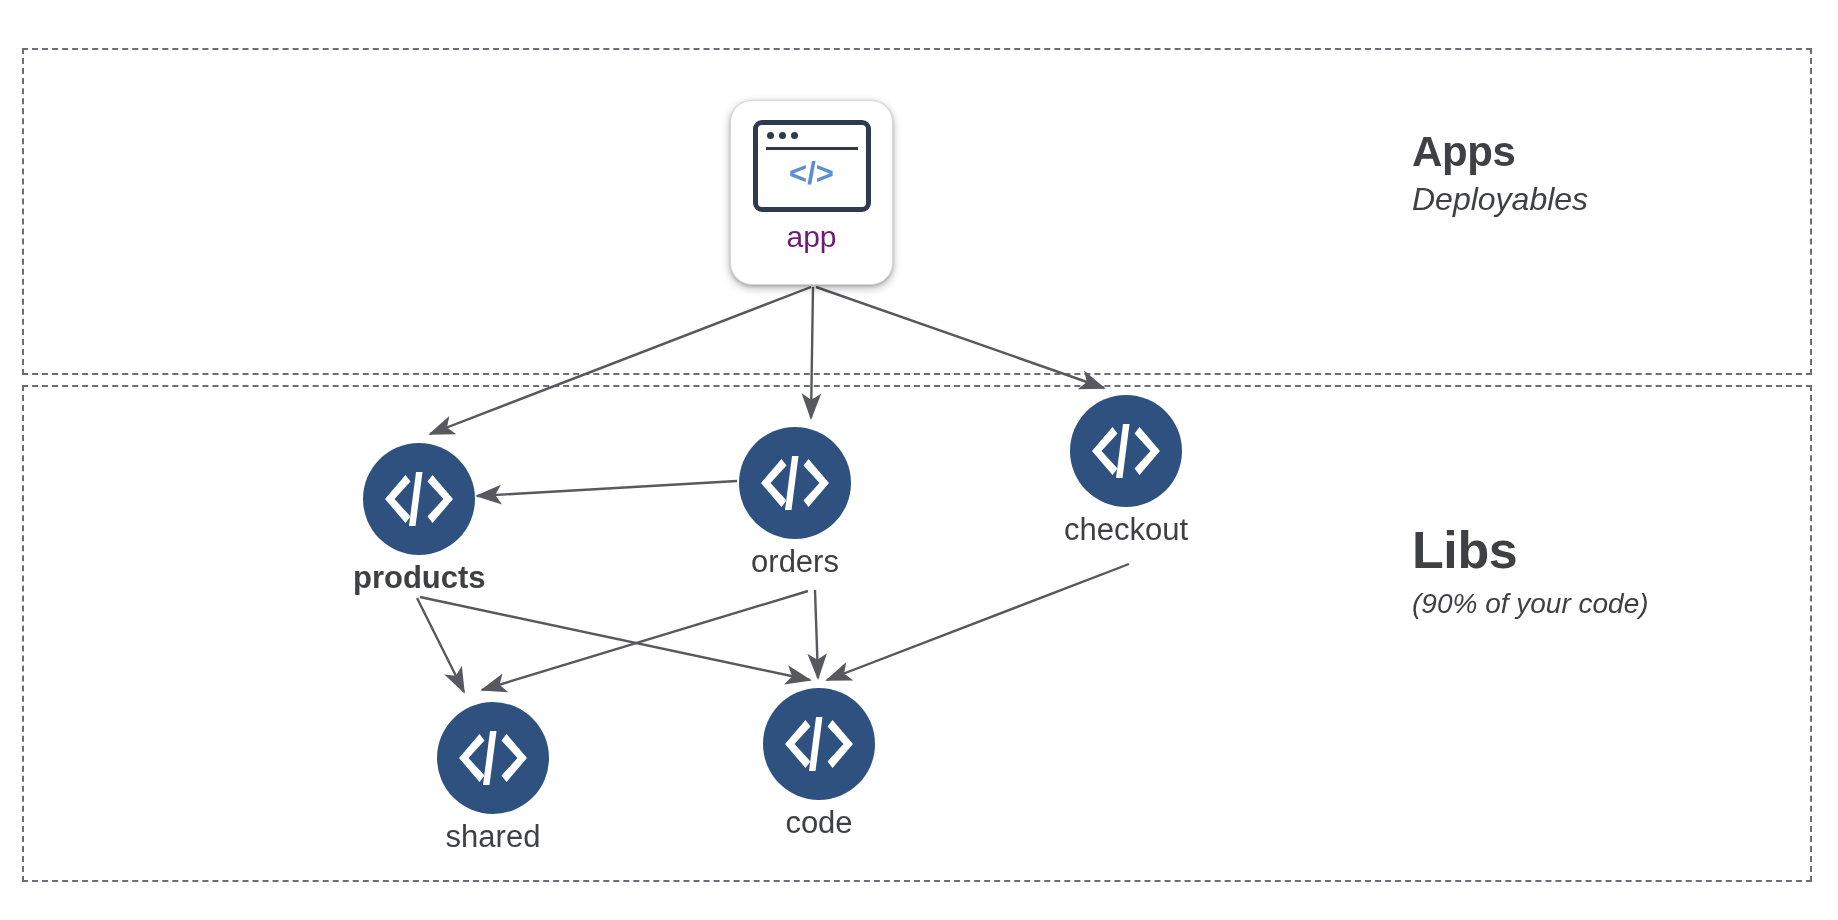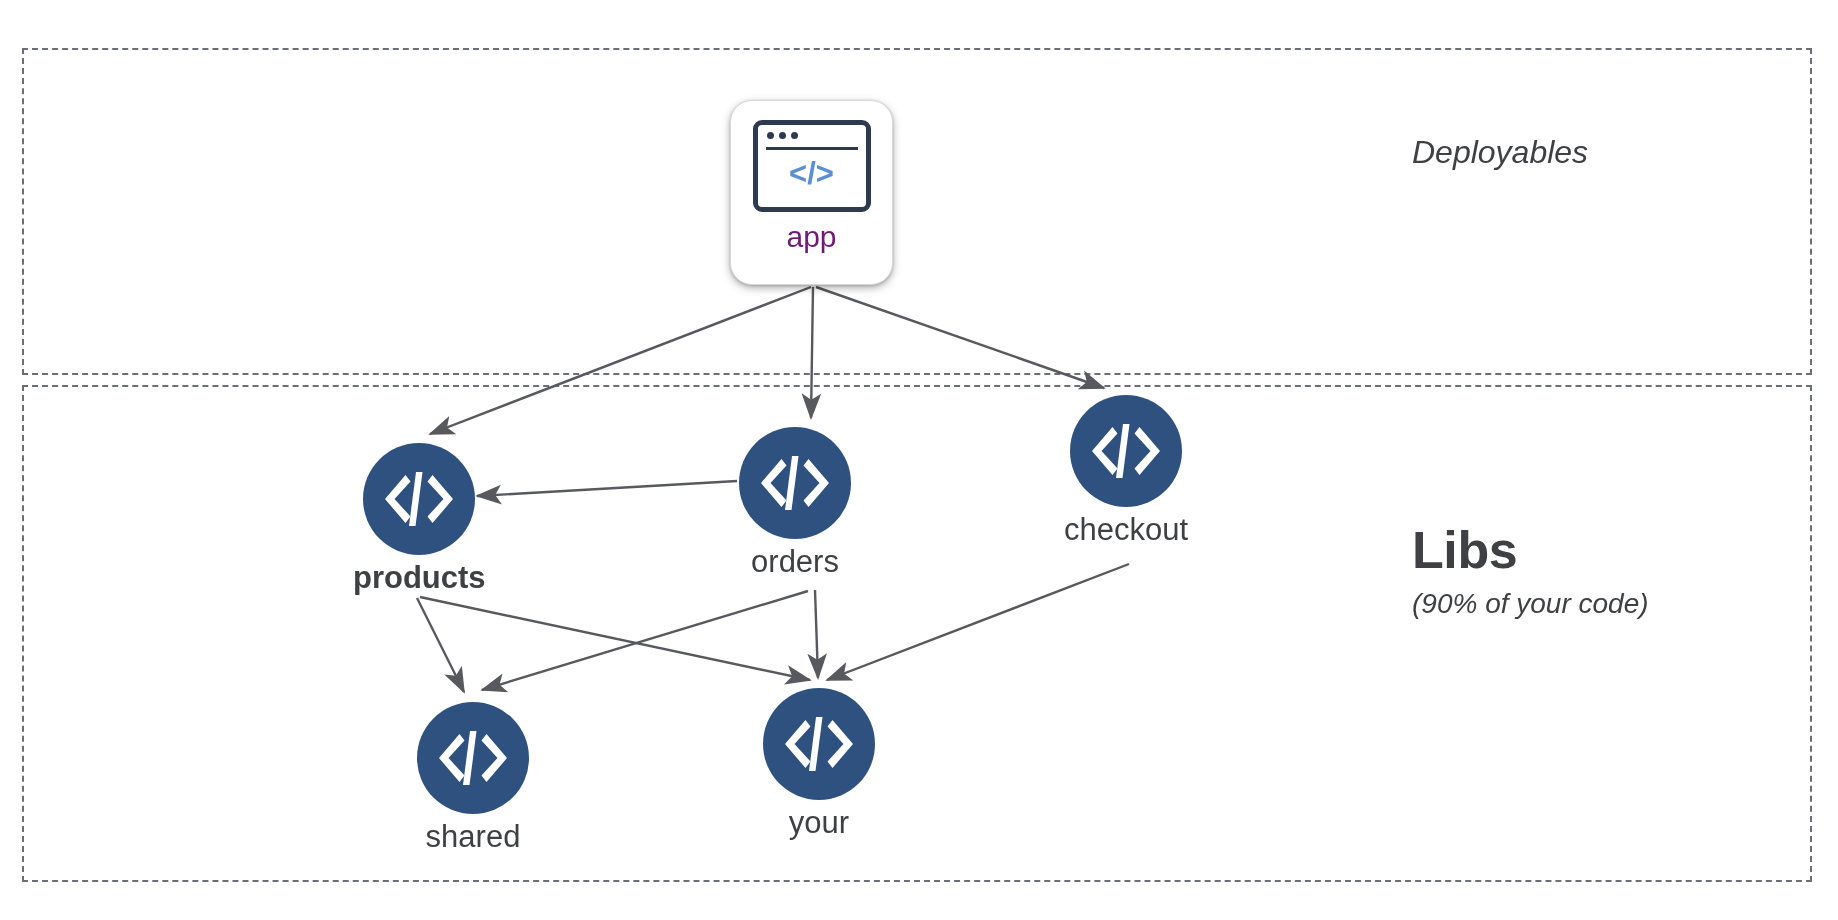--- a/index.html
+++ b/index.html
@@ -169,21 +169,21 @@
     margin-top: 7px;
     font-size: 31px;
     color: #3f4044;
     white-space: nowrap;
     line-height: 1.05;
   }
 
   #node-products { left: 353px; top: 443px; font-weight: bold; }
   #node-orders   { left: 739px; top: 427px; text-align: center; }
   #node-checkout { left: 1064px; top: 395px; text-align: right; }
-  #node-shared   { left: 417px; top: 702px; align-items: center; }
+  #node-shared   { left: 437px; top: 702px; align-items: center; }
   #node-core     { left: 763px; top: 688px; }
 </style>
 </head>
 <body>
 
 <div id="stage">
 
   <div class="zone" id="zone-apps"></div>
   <div class="zone" id="zone-libs"></div>
 
@@ -274,24 +274,25 @@
   </div>
 
   <div class="lib-node" id="node-core">
     <div class="lib-circle">
       <svg width="74" height="60" viewBox="0 0 74 60" xmlns="http://www.w3.org/2000/svg" aria-hidden="true">
         <path d="M23.5 6 L28.5 12.5 L12.5 30 L28.5 47.5 L23.5 54 L3 30 Z" fill="#ffffff"></path>
         <path d="M50.5 6 L45.5 12.5 L61.5 30 L45.5 47.5 L50.5 54 L71 30 Z" fill="#ffffff"></path>
         <path d="M40.5 3 L33.5 57 L27 57 L34 3 Z" fill="#ffffff"></path>
       </svg>
     </div>
-    <div class="lib-label">your</div>
+    <div class="lib-label">code</div>
   </div>
 
   <div class="zone-caption" id="caption-apps">
+    <span class="zone-title">Apps</span>
     <span class="zone-sub">Deployables</span>
   </div>
 
   <div class="zone-caption" id="caption-libs">
     <span class="zone-title">Libs</span>
     <span class="zone-sub">(90% of your code)</span>
   </div>
 
 </div>
 

